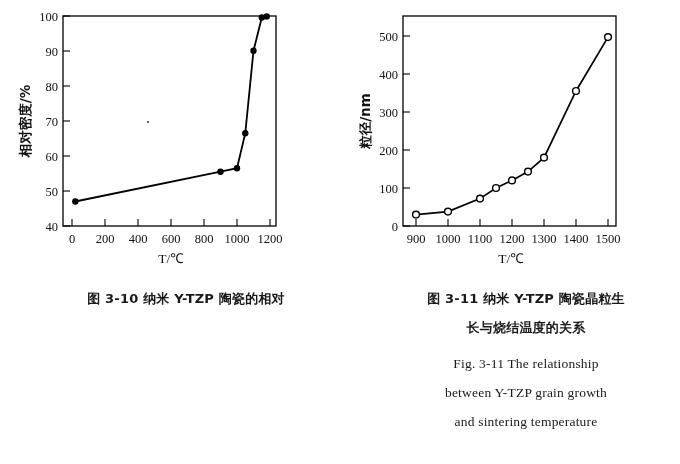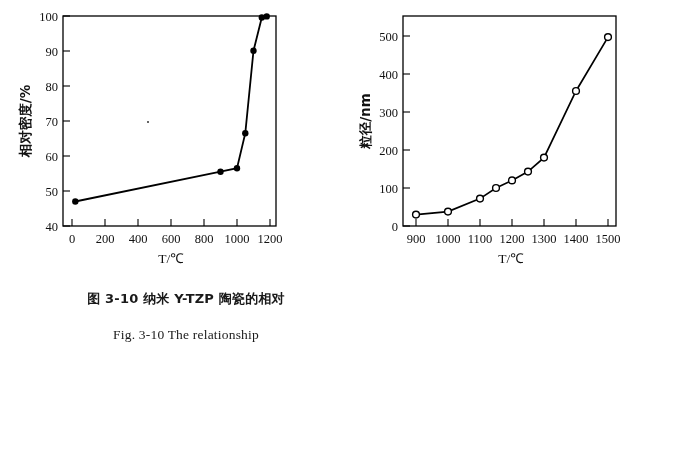--- a/index.html
+++ b/index.html
@@ -133,21 +133,20 @@
 
         <circle cx="148" cy="122" r="1" fill="#333"></circle>
 
         <text x="171" y="263" text-anchor="middle" font-family="Liberation Serif, serif" font-size="13.5" fill="#111">T/℃</text>
         <text class="axis-label-y" x="30" y="121" text-anchor="middle" font-size="13.5" fill="#111" transform="rotate(-90 30 121)">相对密度/%</text>
       </svg>
     </div>
     <div class="caption" style="top:284px">
       <div class="cap-line cn">图 3-10  纳米 Y-TZP 陶瓷的相对</div>
       <div class="cap-spacer"></div>
-      <div class="cap-line en">Fig. 3-10  The relationship</div>
     </div>
   </div>
 
   <div class="figure right">
     <div class="plot-wrap">
       <svg class="plot" width="340" height="276" viewBox="0 0 340 276">
         <g stroke="#000" stroke-width="1.3" fill="none">
           <rect x="63" y="16" width="213" height="210"></rect>
         </g>
 
@@ -196,15 +195,23 @@
           <circle cx="172" cy="180.4" r="3.4"></circle>
           <circle cx="188" cy="171.6" r="3.4"></circle>
           <circle cx="204" cy="157.6" r="3.4"></circle>
           <circle cx="236" cy="91" r="3.4"></circle>
           <circle cx="268" cy="37.1" r="3.4"></circle>
         </g>
         <text x="171" y="263" text-anchor="middle" font-family="Liberation Serif, serif" font-size="13.5" fill="#111">T/℃</text>
         <text class="axis-label-y" x="30" y="121" text-anchor="middle" font-size="13.5" fill="#111" transform="rotate(-90 30 121)">粒径/nm</text>
       </svg>
     </div>
+    <div class="caption" style="top:284px">
+      <div class="cap-line cn">图 3-11  纳米 Y-TZP 陶瓷晶粒生</div>
+      <div class="cap-line cn">长与烧结温度的关系</div>
+      <div class="cap-spacer"></div>
+      <div class="cap-line en">Fig. 3-11  The relationship</div>
+      <div class="cap-line en">between Y-TZP grain growth</div>
+      <div class="cap-line en">and sintering temperature</div>
+    </div>
   </div>
 
 </div>
 
 </body></html>

